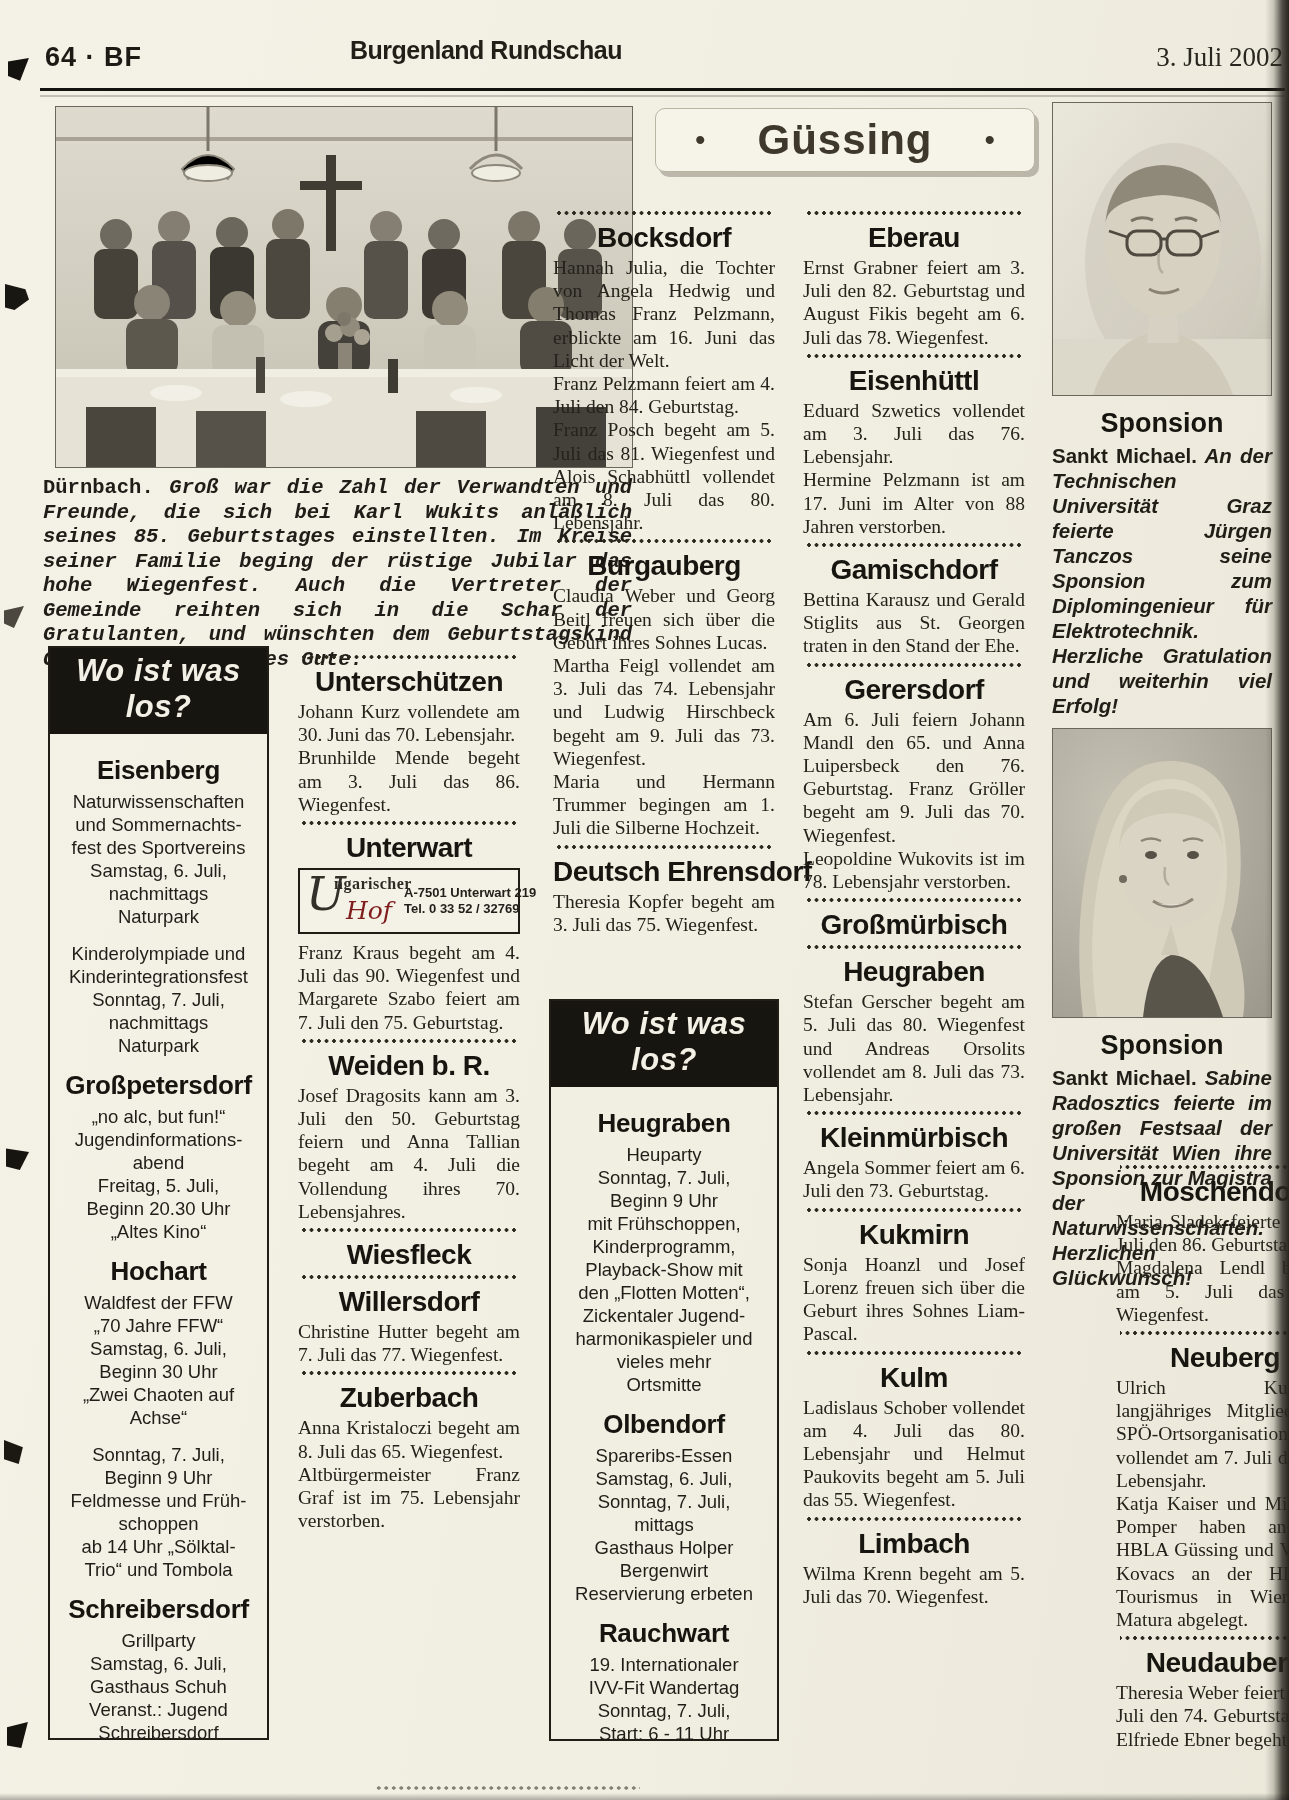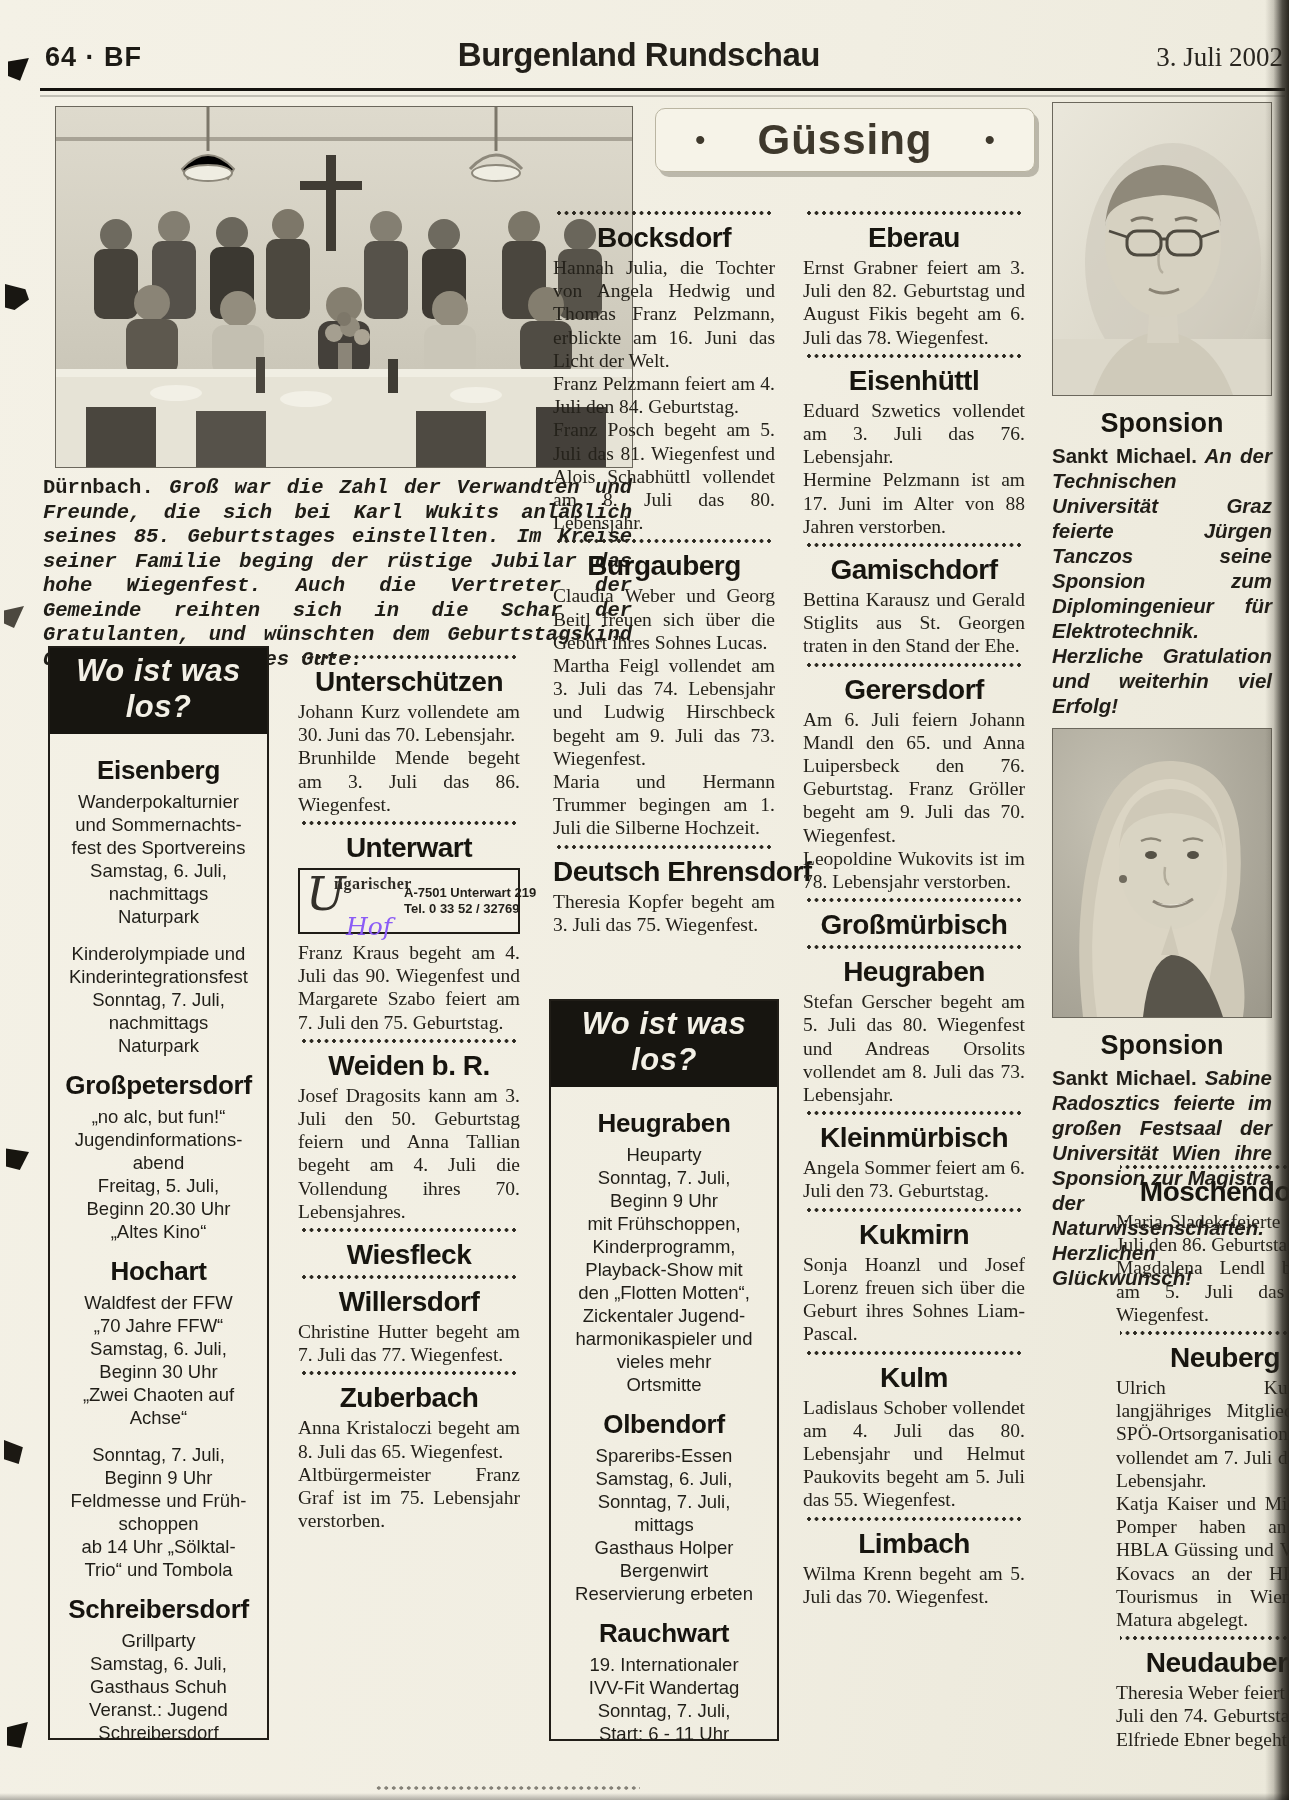--- a/index.html
+++ b/index.html
@@ -7,21 +7,21 @@
         background:linear-gradient(100deg,#f4f1e6 0%,#f1eee2 55%,#ebe8da 100%);
         font-family:"Liberation Sans",sans-serif;color:#23201a;}
   
   .edge-right{position:absolute;top:0;right:0;width:24px;height:100%;
     background:linear-gradient(to right,rgba(62,58,48,0) 0%,rgba(62,58,48,.22) 35%,rgba(40,37,30,.8) 72%,#29261f 100%);z-index:50;}
   .edge-bottom{position:absolute;bottom:0;left:0;width:100%;height:7px;
     background:linear-gradient(to bottom,rgba(0,0,0,0),rgba(0,0,0,.28));z-index:50;}
   .scan-mark{position:absolute;z-index:40;}
   
   .edition{position:absolute;left:45px;top:42px;font-size:27px;font-weight:bold;letter-spacing:1px;color:#1c1a15;}
-  .masthead{position:absolute;left:350px;top:36px;width:470px;text-align:right;font-size:33px;font-weight:bold;color:#221f19;letter-spacing:-.5px;}
+  .masthead{position:absolute;left:350px;top:36px;width:470px;text-align:left;font-size:25px;font-weight:bold;color:#221f19;letter-spacing:-.5px;}
   .pagedate{position:absolute;right:6px;top:42px;font-family:"Liberation Serif",serif;font-size:27px;color:#292620;}
   .header-rule{position:absolute;left:40px;top:88px;width:1245px;height:3px;background:#14120e;}
   .header-rule2{position:absolute;left:40px;top:95px;width:1245px;height:2px;background:rgba(20,18,14,.22);}
   
   .photo{position:absolute;border:1px solid #6b675c;background:#d8d4c8;overflow:hidden;}
   .photo svg{display:block;}
   
   .caption{position:absolute;left:43px;top:476px;width:589px;font-size:20.5px;line-height:24.5px;
     text-align:justify;font-style:italic;font-weight:bold;color:#1f1d17;margin:0;hyphens:auto;font-family:Liberation Mono, monospace;}
   .caption .lead{font-style:normal;}
@@ -47,21 +47,21 @@
   .town{font-size:28px;line-height:31px;font-weight:bold;text-align:center;margin:0 0 3px;
     color:#17150f;letter-spacing:-.5px;white-space:nowrap;}
   .body-para{font-family:"Liberation Serif",serif;font-size:19.5px;line-height:23.2px;
     text-align:justify;margin:0;color:#25221b;hyphens:auto;}
   
   .ad-box{display:flex;align-items:center;border:2.5px solid #1f1c16;height:66px;box-sizing:border-box;
     padding:2px 6px;margin:5px 0 7px;background:#f4f1e6;gap:4px;}
   .ad-logo{position:relative;width:94px;height:58px;flex:none;}
   .ad-u{position:absolute;left:0;top:-6px;font-family:"DejaVu Serif",serif;font-style:italic;font-size:47px;color:#33302a;}
   .ad-ung{position:absolute;left:28px;top:3px;font-family:"Liberation Serif",serif;font-size:16px;font-weight:bold;color:#2e2b25;letter-spacing:.5px;}
-  .ad-hof{position:absolute;left:40px;top:24px;font-family:"DejaVu Serif",serif;font-style:italic;font-size:25px;color:#8b5cf6;margin-top:16px;}
+  .ad-hof{position:absolute;left:40px;top:24px;font-family:"DejaVu Serif",serif;font-style:italic;font-size:25px;color:#7f1d1d;}
   .ad-contact{font-size:13px;font-weight:bold;line-height:16px;color:#211f19;white-space:nowrap;}
   
   .col5-top{position:absolute;left:1052px;top:102px;width:220px;}
   .sp-head{font-size:27px;font-weight:bold;text-align:center;margin:12px 0 4px;color:#17150f;}
   .sp-text{font-size:20.5px;line-height:25px;text-align:justify;font-style:italic;font-weight:bold;
     margin:0;color:#211e18;hyphens:auto;}
   .sp-lead{font-style:normal;}
   .fig{position:relative;margin:0;border:1px solid #6b675c;overflow:hidden;background:#d8d4c8;}
   .bottom-dots{position:absolute;left:375px;top:1786px;width:265px;height:4px;
     background-image:radial-gradient(circle,rgba(43,40,32,.55) 1.5px,transparent 1.8px);
@@ -170,21 +170,21 @@
   <div class="banner">
     <span class="bullet">•</span>
     <span class="title">Güssing</span>
     <span class="bullet">•</span>
   </div>
 
   <aside class="events-box" style="left:48px;top:646px;width:221px;height:1094px;">
     <div class="events-title">Wo ist was los?</div>
     <div class="events-body">
         <h4 class="evt-town">Eisenberg</h4>
-        <div class="evt-line">Wanderpokalturnier</div>
+        <div class="evt-line">Naturwissenschaften</div>
         <div class="evt-line">und Sommernachts-</div>
         <div class="evt-line">fest des Sportvereins</div>
         <div class="evt-line">Samstag, 6. Juli,</div>
         <div class="evt-line">nachmittags</div>
         <div class="evt-line">Naturpark</div>
         <div class="evt-spacer"></div>
         <div class="evt-line">Kinderolympiade und</div>
         <div class="evt-line">Kinderintegrationsfest</div>
         <div class="evt-line">Sonntag, 7. Juli,</div>
         <div class="evt-line">nachmittags</div>

